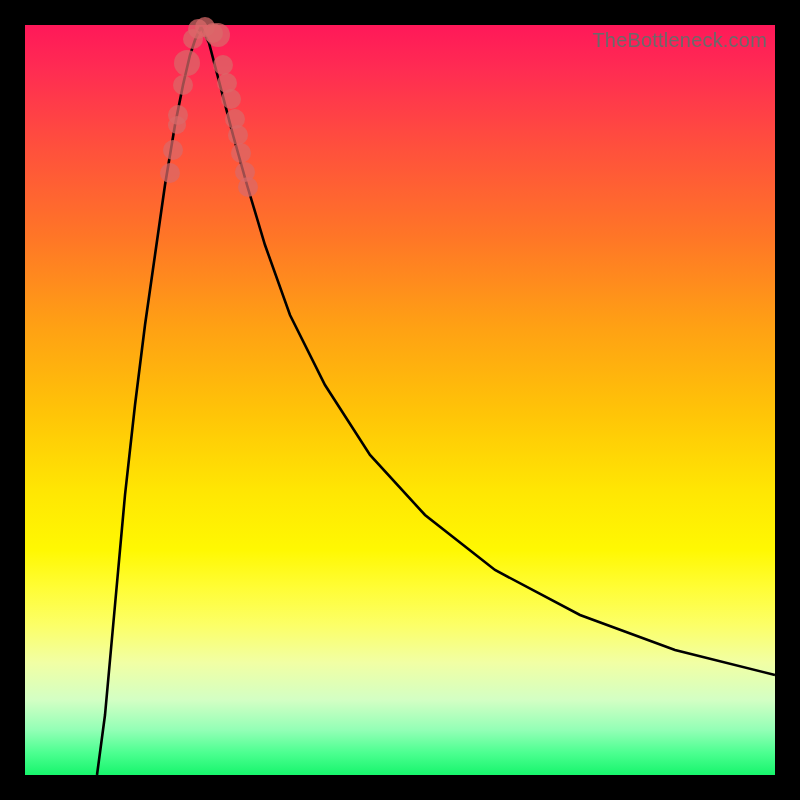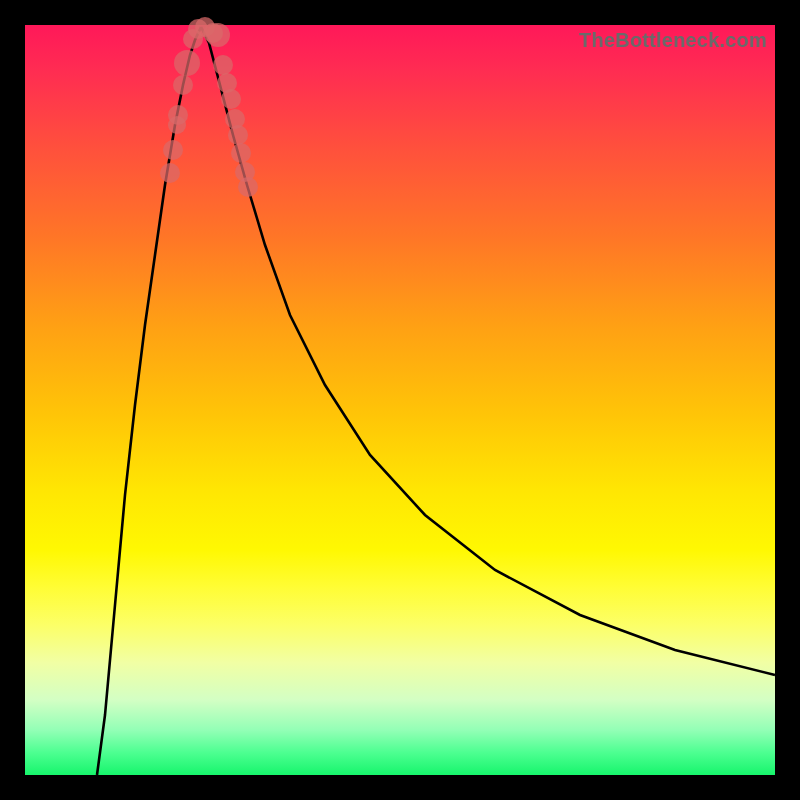--- a/index.html
+++ b/index.html
@@ -38,21 +38,21 @@
       #93ffb6 94%,
       #4dff91 97%,
       #17f56c 100%);
   }
   .watermark {
     position: absolute;
     top: 4px;
     right: 8px;
     color: #6a6a6a;
     font-size: 20px;
-    font-weight: 700;
+    font-weight: 400;
     letter-spacing: 0.2px;
     user-select: none;
   }
   svg.curve {
     position: absolute;
     left: 0;
     top: 0;
     width: 750px;
     height: 750px;
     overflow: visible;

